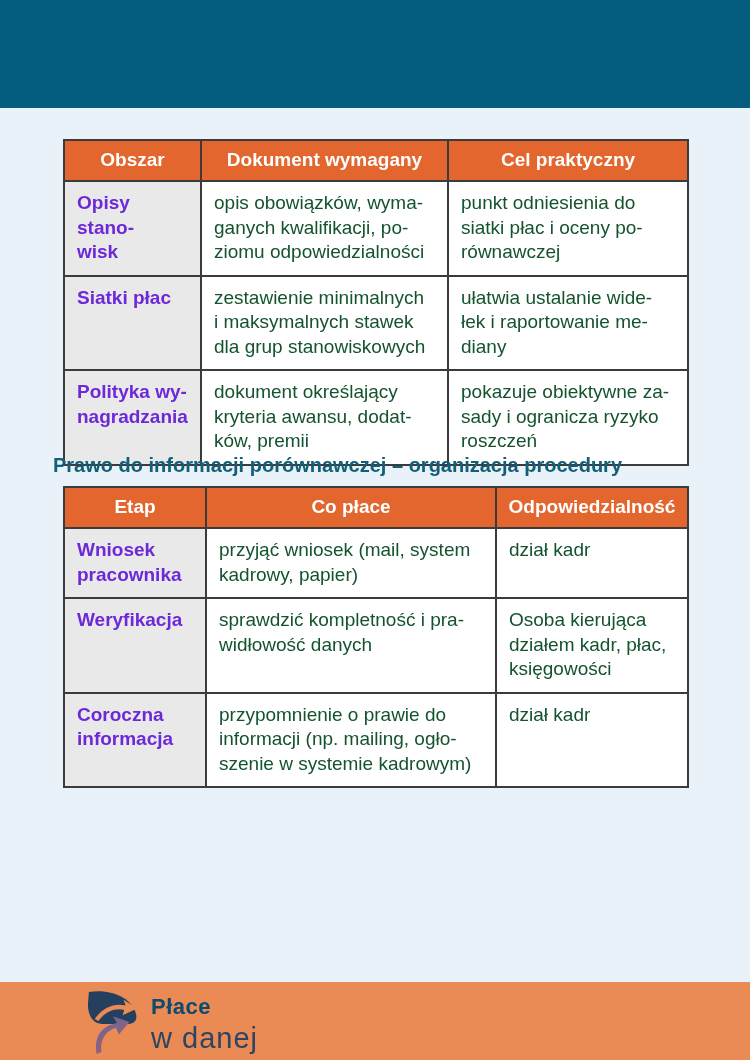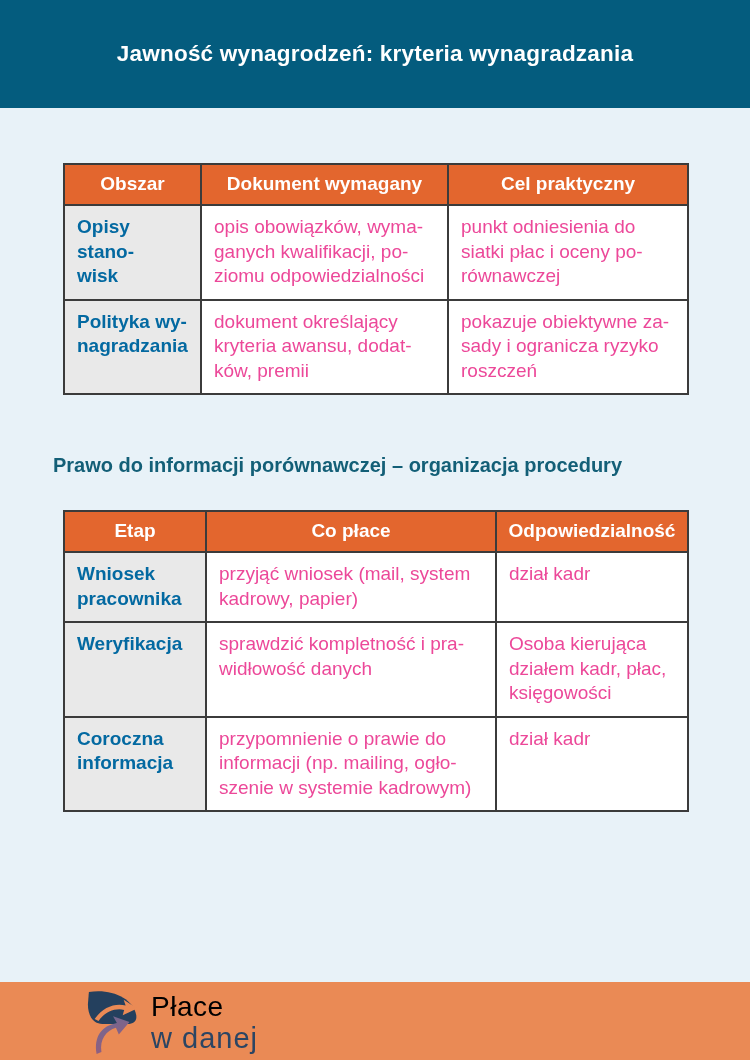--- a/index.html
+++ b/index.html
@@ -17,67 +17,65 @@
   }
   .top-band .title-line{
     color:#ffffff;font-weight:bold;font-size:22.5px;line-height:30px;
     text-align:center;letter-spacing:.2px;
   }
   
   .doc-table{
     position:absolute;left:63px;width:624px;
     border-collapse:collapse;table-layout:fixed;
     background:#ffffff;
-    margin-top:24px;
   }
   .doc-table th,.doc-table td{
     border:2px solid #3b3b3b;
     font-size:19px;
     vertical-align:top;
   }
   .doc-table th{
     background:#e3662e;color:#ffffff;font-weight:bold;
     text-align:center;padding:7px 4px 8px 4px;line-height:24px;
   }
   .doc-table td{
-    color:#ec4899;padding:9px 10px 10px 12px;line-height:24.5px;
+    color:#14532d;padding:9px 10px 10px 12px;line-height:24.5px;
     white-space:pre-line;
   }
   .doc-table td.key-col{
-    background:#e9e9e9;font-weight:bold;color:#0369a1;
+    background:#e9e9e9;font-weight:bold;color:#6d28d9;
   }
   #table1{top:139px;}
   #table2{top:486px;}
   
   .section-heading{
     position:absolute;left:53px;top:452px;width:640px;
     color:#135f77;font-weight:bold;font-size:20px;line-height:26px;
   }
   
   .footer-band{
     position:absolute;left:0;bottom:0;width:750px;height:78px;
     background:#ea8a55;
   }
   .logo{
     position:absolute;left:85px;top:8px;display:flex;align-items:center;
   }
   .logo-icon{width:58px;height:64px;flex:0 0 auto;}
   .logo-text{margin-left:8px;display:flex;flex-direction:column;}
   .logo-text .l1{
-    font-size:28px;font-weight:400;color:#000000;line-height:32px;letter-spacing:.5px;
+    font-size:22px;font-weight:700;color:#0c4a6e;line-height:32px;letter-spacing:.5px;
   }
   .logo-text .l2{
     font-size:29px;font-weight:400;color:#2b4563;line-height:30px;letter-spacing:1px;
   }
 </style>
 </head>
 <body>
 
 <div class="top-band">
-  <div class="title-line">Jawność wynagrodzeń: kryteria wynagradzania</div>
 </div>
 
 <table class="doc-table" id="table1">
   <colgroup>
     <col style="width:137px">
       <col style="width:247px">
       <col style="width:240px">
   </colgroup>
   <tbody>
       <tr>
@@ -87,20 +85,29 @@
   </tr>
   <tr>
     <td class="key-col">Opisy stano-
 wisk</td>
     <td>opis obowiązków, wyma-
 ganych kwalifikacji, po-
 ziomu odpowiedzialności</td>
     <td>punkt odniesienia do
 siatki płac i oceny po-
 równawczej</td>
+  </tr>
+  <tr>
+    <td class="key-col">Siatki płac</td>
+    <td>zestawienie minimalnych
+i maksymalnych stawek
+dla grup stanowiskowych</td>
+    <td>ułatwia ustalanie wide-
+łek i raportowanie me-
+diany</td>
   </tr>
   <tr>
     <td class="key-col">Polityka wy-
 nagradzania</td>
     <td>dokument określający
 kryteria awansu, dodat-
 ków, premii</td>
     <td>pokazuje obiektywne za-
 sady i ogranicza ryzyko
 roszczeń</td>

